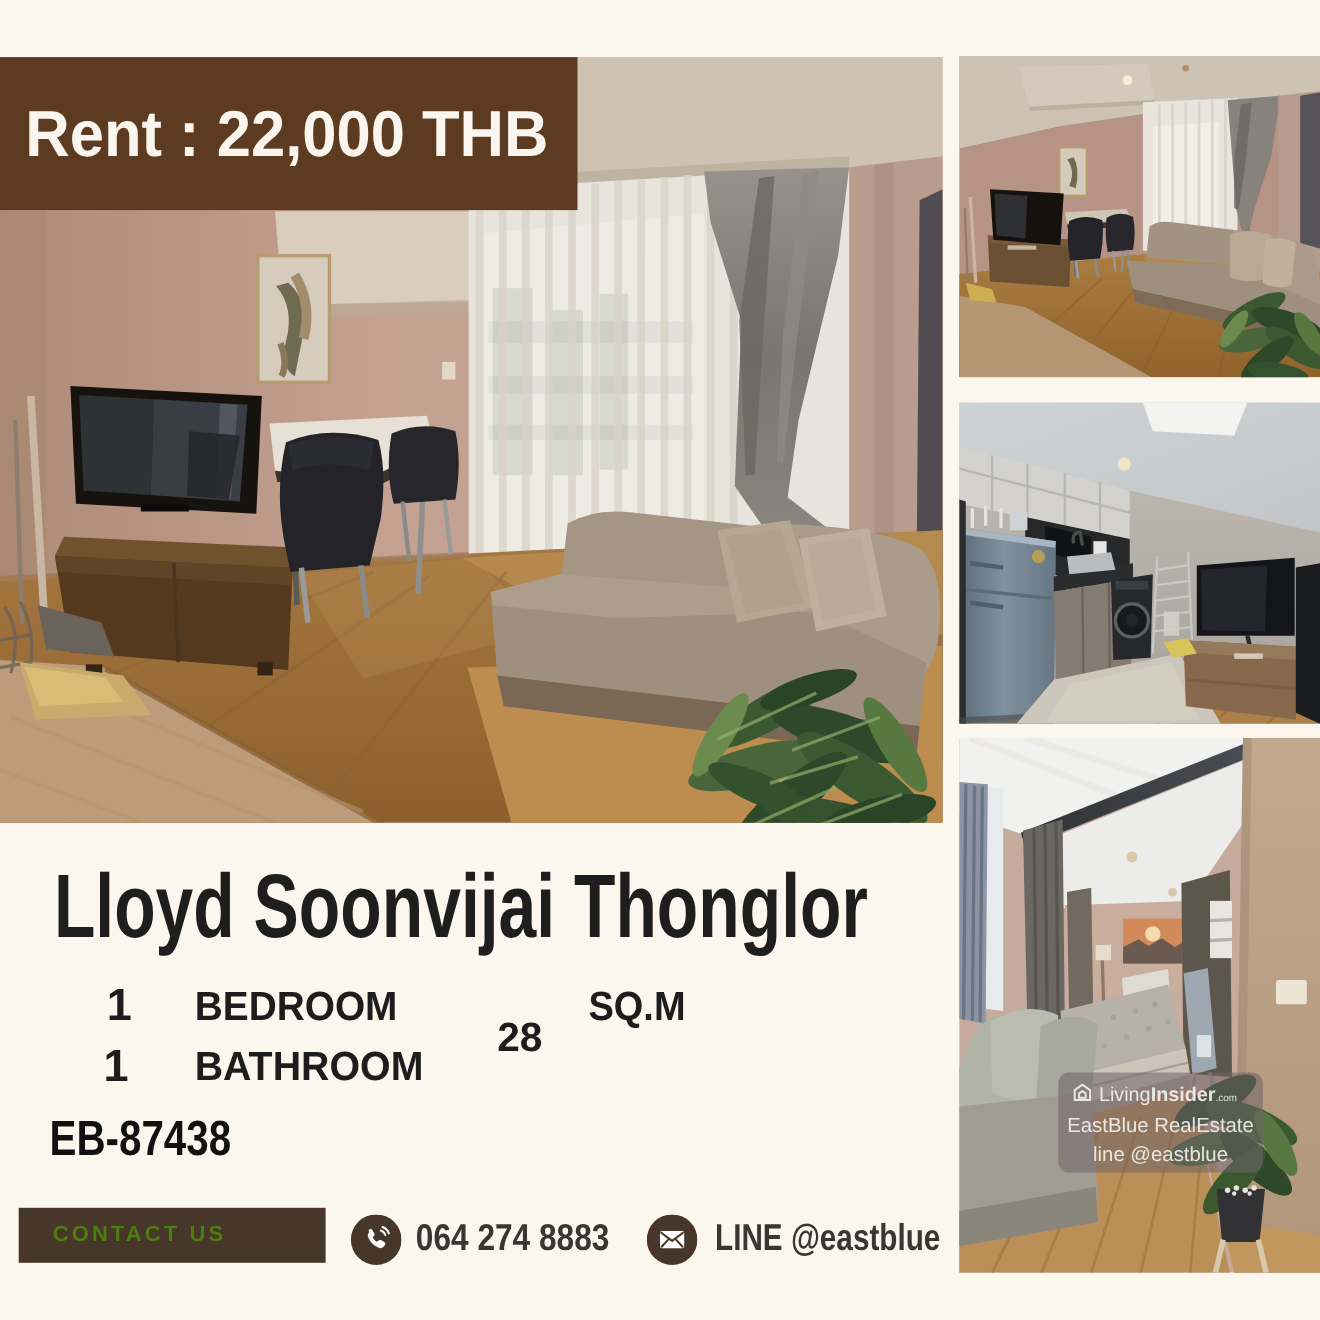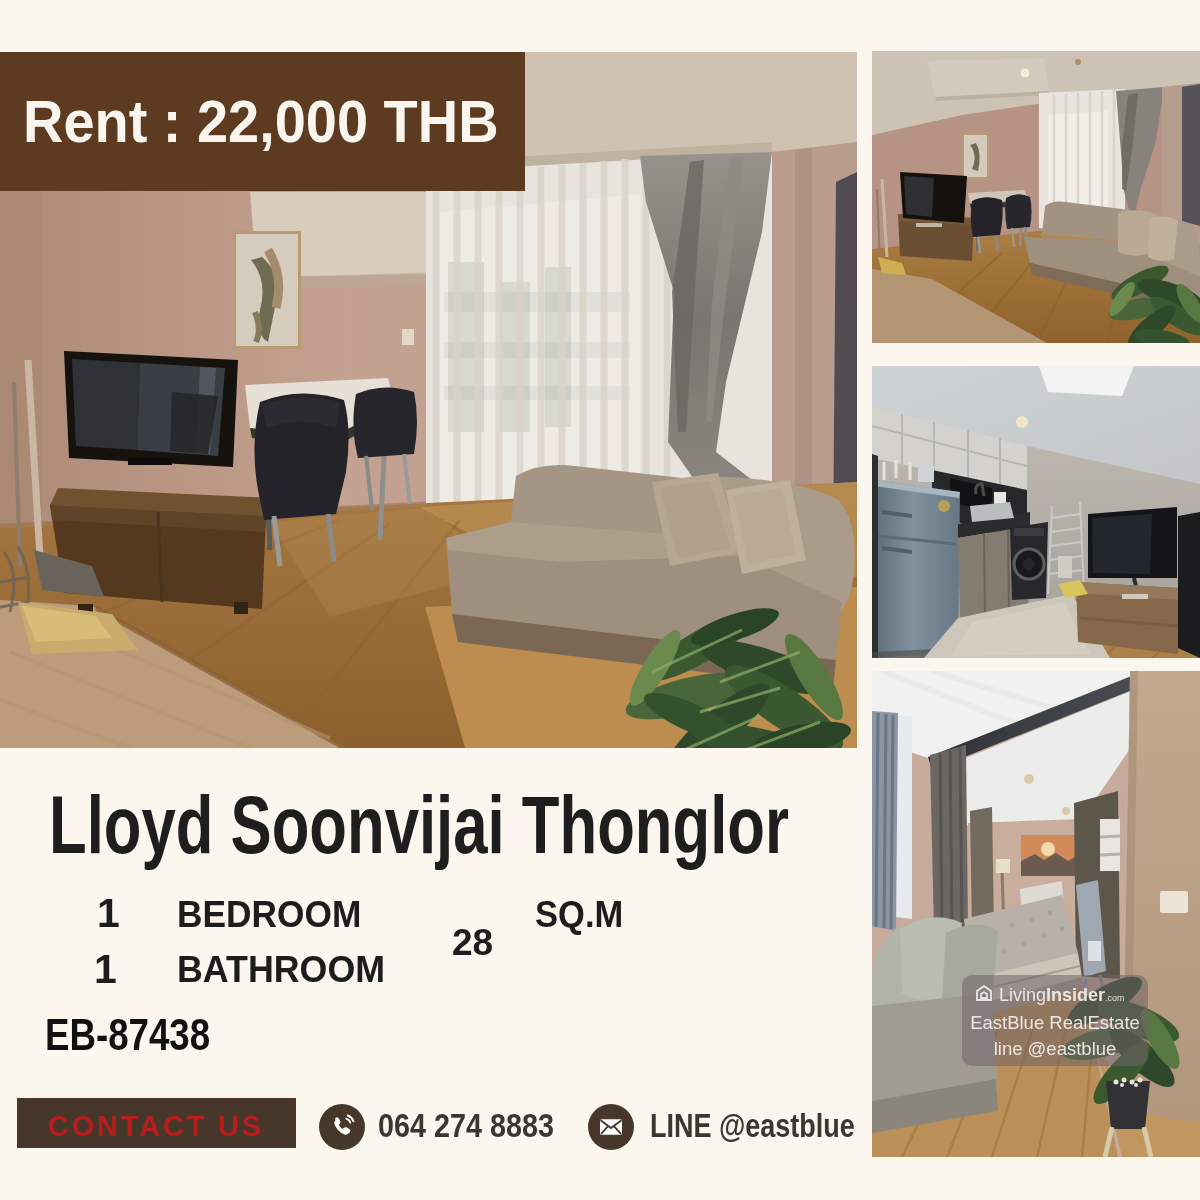--- a/index.html
+++ b/index.html
@@ -559,21 +559,21 @@
 <div class="abs" style="left:535px;top:896px;font-size:37px;line-height:1;font-weight:bold;color:#1d1d1d;white-space:nowrap;transform:scaleX(0.933);transform-origin:0 0">SQ.M</div>
 
 <div class="abs" style="left:94px;top:949px;font-size:41px;line-height:1;font-weight:bold;color:#1d1d1d">1</div>
 
 <div class="abs" style="left:177px;top:951px;font-size:37px;line-height:1;font-weight:bold;color:#1d1d1d;white-space:nowrap;transform:scaleX(0.967);transform-origin:0 0">BATHROOM</div>
 
 <div class="abs" style="left:45px;top:1012px;font-size:45px;line-height:1;font-weight:bold;color:#111;white-space:nowrap;transform:scaleX(0.815);transform-origin:0 0">EB-87438</div>
 
 <div class="abs" style="left:17px;top:1098px;width:279px;height:50px;background:#46372a"></div>
 
-<div class="abs" style="left:48px;top:1112px;font-size:29px;line-height:1;font-weight:bold;color:#b91c1c;letter-spacing:2.8px;white-space:nowrap">CONTACT US</div>
+<div class="abs" style="left:48px;top:1112px;font-size:20px;line-height:1;font-weight:bold;color:#4d7c0f;letter-spacing:2.8px;white-space:nowrap">CONTACT US</div>
 
 <svg class="abs" style="left:319px;top:1104px" width="46" height="46" viewBox="0 0 44 44">
   <circle cx="22" cy="22" r="22" fill="#46372a"></circle>
   <path d="M15.5,13.5 c1,-1 2.5,-1 3.2,0.2 l1.5,2.4 c0.6,1 0.4,2.2-0.5,3l-0.8,0.7 c0.8,1.8 2.2,3.2 4,4 l0.7-0.8 c0.8-0.9 2-1.1 3-0.5 l2.4,1.5 c1.2,0.7 1.3,2.2 0.2,3.2 l-1.1,1.1 c-1,1-2.5,1.3-3.8,0.8 c-4.3-1.7-7.7-5.1-9.4-9.4 c-0.5-1.3-0.2-2.8,0.8-3.8 Z" fill="#fff"></path>
   <path d="M26,14 a6,6 0 0 1 4,4 M27.5,11 a9,9 0 0 1 5.5,5.5" stroke="#fff" stroke-width="1.8" fill="none" stroke-linecap="round"></path>
 </svg>
 
 <div class="abs" style="left:378px;top:1108px;font-size:34px;line-height:1;font-weight:bold;color:#3a3733;white-space:nowrap;transform:scaleX(0.846);transform-origin:0 0">064 274 8883</div>
 
 <svg class="abs" style="left:588px;top:1104px" width="46" height="46" viewBox="0 0 44 44">

